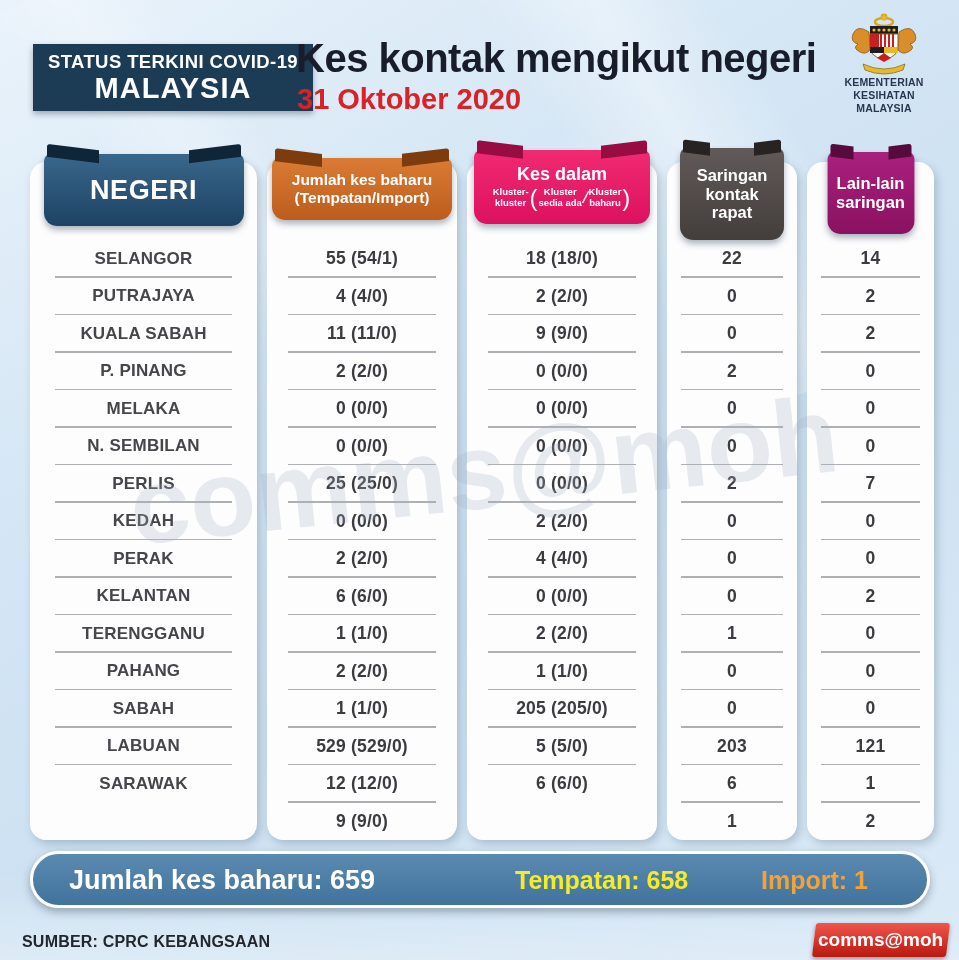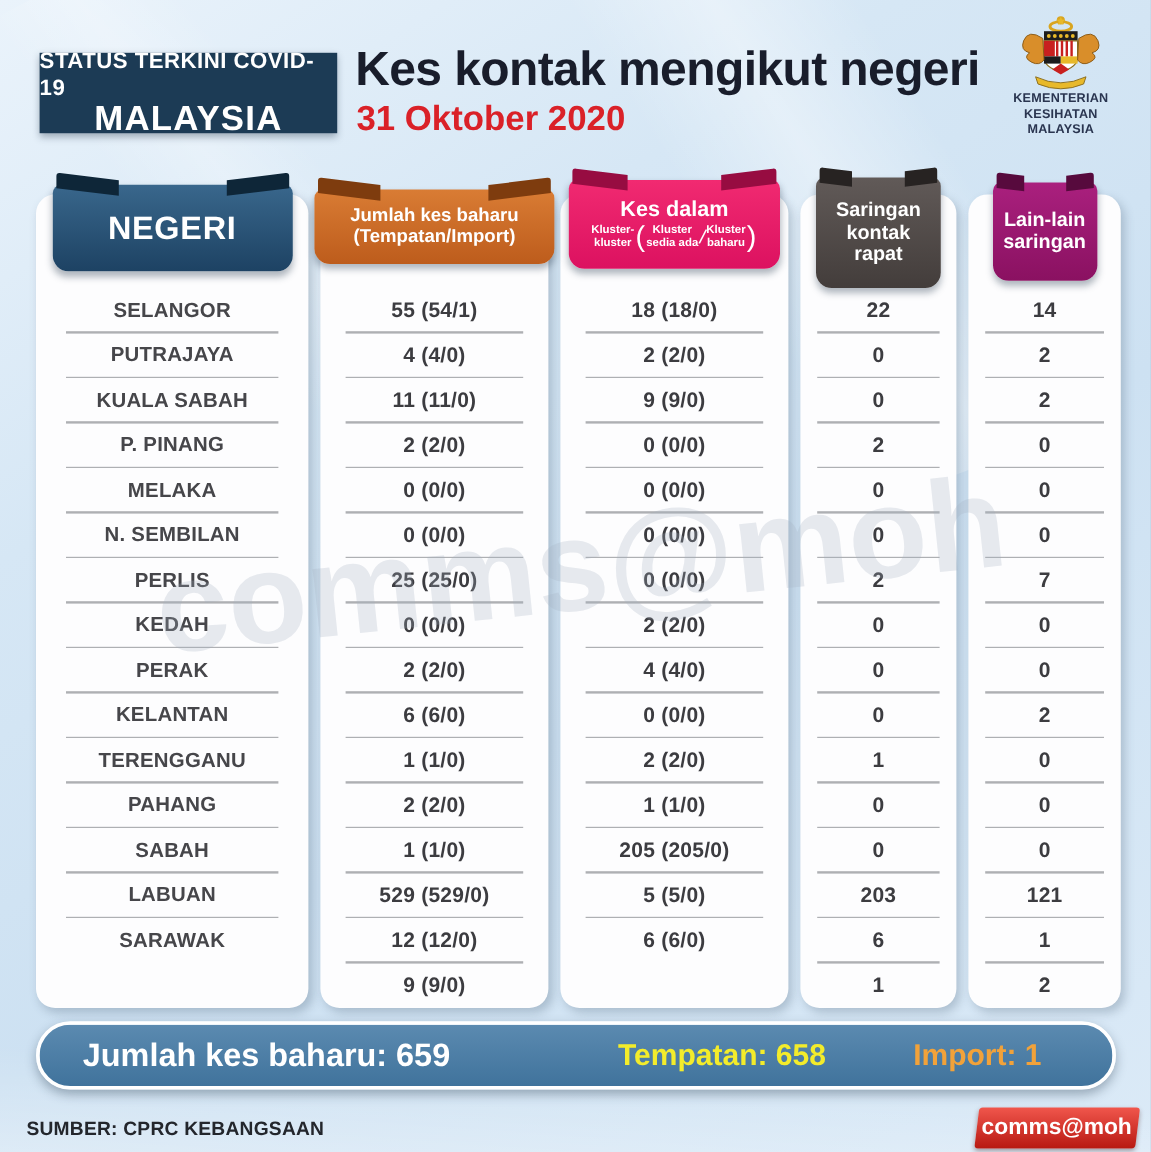--- a/index.html
+++ b/index.html
@@ -8,21 +8,21 @@
     background:linear-gradient(148deg,#eaf3fb 0%,#d6e7f5 30%,#cde1f2 58%,#dbeaf7 100%); }
   .ray { position:absolute; pointer-events:none; }
   .ray1 { top:-140px; left:300px; width:760px; height:560px; transform:rotate(-20deg);
     background:linear-gradient(78deg, rgba(255,255,255,0) 38%, rgba(255,255,255,0.38) 50%, rgba(255,255,255,0) 62%); }
   .ray2 { top:-60px; left:-120px; width:620px; height:420px; transform:rotate(-28deg);
     background:linear-gradient(78deg, rgba(255,255,255,0) 40%, rgba(255,255,255,0.25) 50%, rgba(255,255,255,0) 60%); }
   .ray3 { bottom:-10px; left:0; width:959px; height:130px;
     background:linear-gradient(3deg, rgba(255,255,255,0.35) 0%, rgba(255,255,255,0) 55%); }
 
   
-  .status-badge { position:absolute; left:33px; top:44px; width:248px; height:67px;
+  .status-badge { position:absolute; left:33px; top:44px; width:280px; height:67px;
     background:#1c3b55; color:#fff; display:flex; flex-direction:column; justify-content:center;
     align-items:center; box-shadow:0 3px 6px rgba(20,40,60,0.35); }
   .status-badge .l1 { font-size:18.5px; font-weight:700; letter-spacing:0.4px; }
   .status-badge .l2 { font-size:29px; font-weight:800; letter-spacing:1px; line-height:1.05; }
   .main-title { position:absolute; left:296px; top:36px; font-size:40px; font-weight:800;
     color:#191d2b; letter-spacing:-0.5px; }
   .main-date { position:absolute; left:297px; top:83px; font-size:29px; font-weight:800; color:#da2128; }
   .ministry { position:absolute; left:818px; top:12px; width:132px; text-align:center; }
   .ministry svg { display:block; margin:0 auto; }
   .ministry .m-l { font-size:10.5px; font-weight:700; color:#2a3550; line-height:1.25; letter-spacing:0.2px; }
@@ -36,21 +36,21 @@
     border-radius:16px; box-shadow:3px 4px 8px rgba(70,90,110,0.28); }
   .ribbon { position:absolute; left:50%; transform:translateX(-50%); z-index:2;
     border-radius:7px 7px 13px 13px; color:#fff; display:flex; flex-direction:column;
     justify-content:center; align-items:center; text-align:center;
     box-shadow:0 4px 6px rgba(30,50,70,0.35); }
   .ribbon::before, .ribbon::after { content:''; position:absolute; top:-7px; width:26%; height:13px;
     background:var(--fold); z-index:-1; }
   .ribbon::before { left:3px; transform:skewY(7deg); border-radius:3px 0 0 0; }
   .ribbon::after { right:3px; transform:skewY(-7deg); border-radius:0 3px 0 0; }
   .rb-navy   { --fold:#0e2638; width:200px; height:72px; top:8px;  background:linear-gradient(#39678c,#1d4263); font-size:27px; font-weight:800; letter-spacing:0.6px;align-items:center; }
-  .rb-orange { --fold:#7e3c0e; width:200px; height:62px; top:12px; background:linear-gradient(#d97c34,#bd5c1c); font-size:15.5px; font-weight:800; line-height:1.18;justify-content:center; }
+  .rb-orange { --fold:#7e3c0e; width:180px; height:62px; top:12px; background:linear-gradient(#d97c34,#bd5c1c); font-size:15.5px; font-weight:800; line-height:1.18;justify-content:center; }
   .rb-pink   { --fold:#970c41; width:176px; height:74px; top:4px;  background:linear-gradient(#f12a71,#dc1160); }
   .rb-gray   { --fold:#272322; width:104px; height:92px; top:2px;  background:linear-gradient(#615a58,#433d3b); font-size:16.5px; font-weight:800; line-height:1.14; }
   .rb-purple { --fold:#570a3d; width:87px; height:82px; top:6px;  background:linear-gradient(#aa207e,#8a1161); font-size:16.5px; font-weight:800; line-height:1.18; }
   .rb-pink .k-title { font-size:18px; font-weight:800; line-height:1.1; }
   .k-sub { display:flex; align-items:center; justify-content:center; margin-top:2px; }
   .k-stack { display:flex; flex-direction:column; font-size:9.5px; font-weight:800; line-height:1.12; }
   .k-paren { font-size:24px; font-weight:400; line-height:0.9; padding:0 1px; }
   .k-slash { font-size:17px; font-weight:400; transform:rotate(12deg); padding:0 1px; }
 
   .cells { position:relative; z-index:1; margin-top:94px;text-align:center; }

